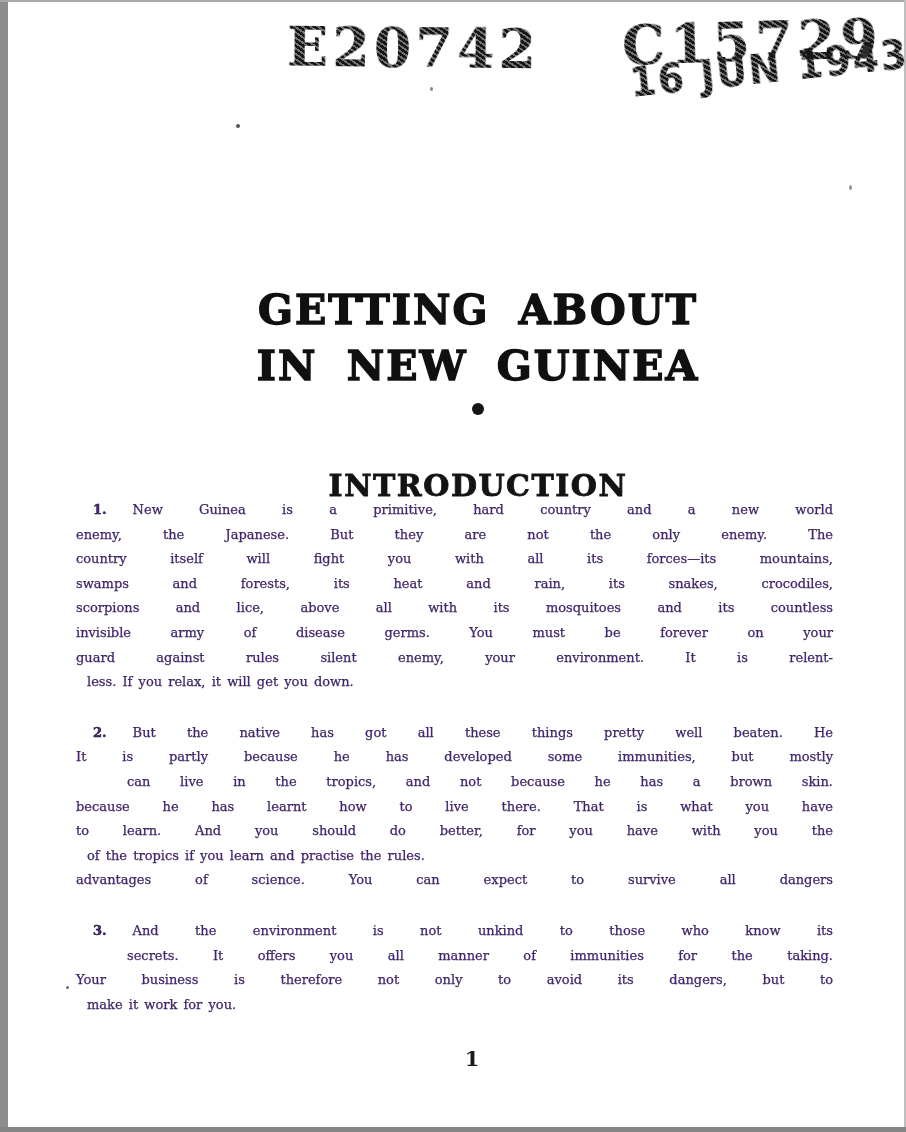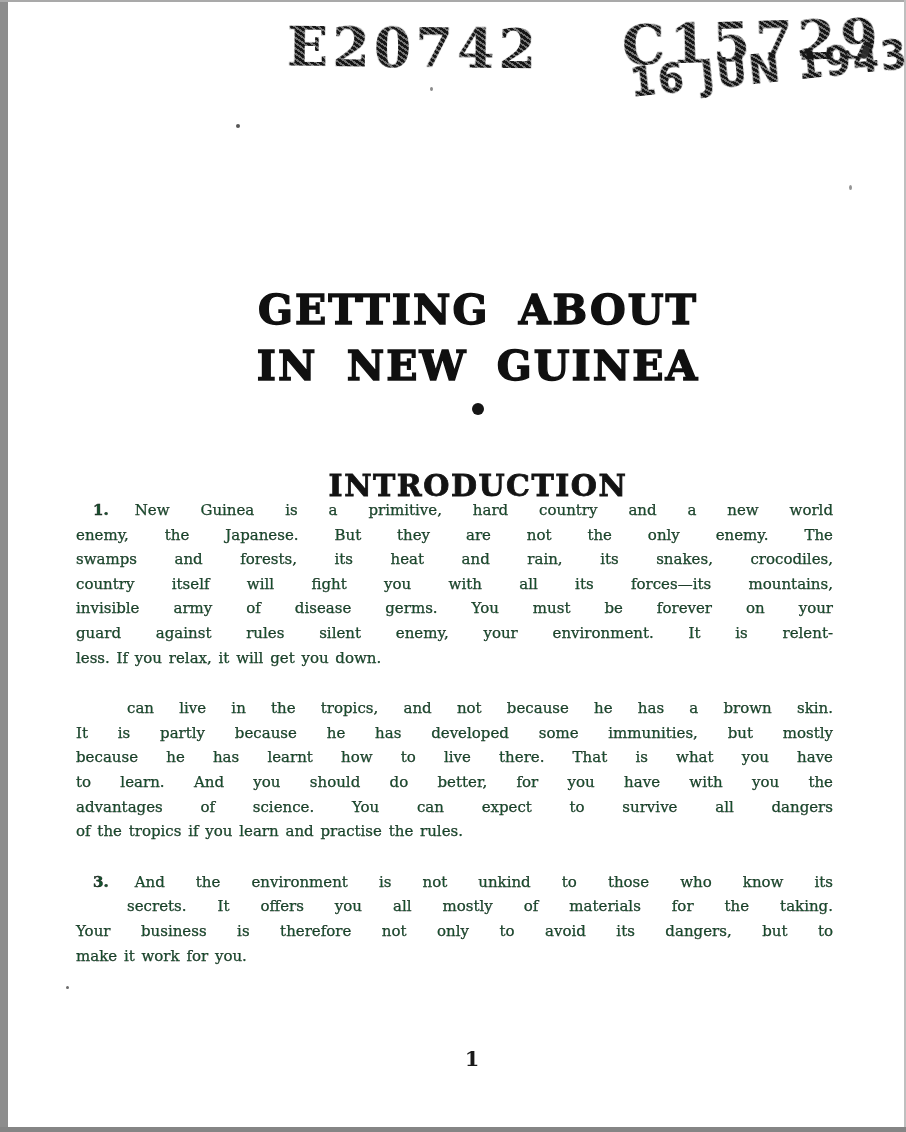--- a/index.html
+++ b/index.html
@@ -39,28 +39,28 @@
     border-radius:50%; background:#151515; }
   .intro-heading {
     position:absolute; left:25px; top:443px; width:906px; text-align:center;
     font-size:30px; font-weight:bold; letter-spacing:1.5px; word-spacing:4px;
     color:#131313; -webkit-text-stroke:0.8px #131313;
   }
 
   
   .body-text {
     position:absolute; left:76px; top:498px; width:757px;
-    font-size:15px; line-height:24.6px; color:#14532d;
+    font-size:13px; line-height:24.6px; color:#4c1d95;
     -webkit-text-stroke:0.25px #222222; word-spacing:2px;
   }
   .para { margin:0 0 26px 0; }
   .line { text-align:justify; text-align-last:justify; }
   .line.first  { padding-left:17px; }
   .line.second { padding-left:51px; }
-  .line.last   { text-align-last:left; }
+  .line.last   { text-align-last:left;margin-left:11px; }
   .pnum { font-weight:bold; margin-right:26px; -webkit-text-stroke:0.5px #1b1b1b; }
 
   .page-num {
     position:absolute; left:19px; top:1046px; width:906px; text-align:center;
     font-size:21px; font-weight:bold; color:#1a1a1a;
   }
 
   
   .speck { position:absolute; background:#2c2c2c; border-radius:50%; }
   .speck-1 { left:236px; top:124px; width:4px; height:4px; opacity:.8; }
@@ -91,39 +91,41 @@
 
   <div class="bullet-dot"></div>
 
   <h2 class="intro-heading">INTRODUCTION</h2>
 
   <div class="body-text">
 
     <div class="para">
       <div class="line first"><span class="pnum">1.</span><span>New Guinea is a primitive, hard country and a new world</span></div>
       <div class="line">enemy, the Japanese.  But they are not the only enemy.  The</div>
+      <div class="line">country itself will fight you with all its forces—its mountains,</div>
       <div class="line">swamps and forests, its heat and rain, its snakes, crocodiles,</div>
-      <div class="line">country itself will fight you with all its forces—its mountains,</div>
+      <div class="line">scorpions and lice, above all with its mosquitoes and its countless</div>
       <div class="line">invisible army of disease germs.  You must be forever on your</div>
       <div class="line">guard against rules silent enemy, your environment.  It is relent-</div>
       <div class="line last">less.  If you relax, it will get you down.</div>
     </div>
 
     <div class="para">
+      <div class="line first"><span class="pnum">2.</span><span>But the native has got all these things pretty well beaten.  He</span></div>
+      <div class="line">It is partly because he has developed some immunities, but mostly</div>
       <div class="line second">can live in the tropics, and not because he has a brown skin.</div>
-      <div class="line">It is partly because he has developed some immunities, but mostly</div>
       <div class="line">because he has learnt how to live there.  That is what you have</div>
       <div class="line">to learn.  And you should do better, for you have with you the</div>
+      <div class="line last">of the tropics if you learn and practise the rules.</div>
       <div class="line">advantages of science.  You can expect to survive all dangers</div>
-      <div class="line last">of the tropics if you learn and practise the rules.</div>
     </div>
 
     <div class="para">
       <div class="line first"><span class="pnum">3.</span><span>And the environment is not unkind to those who know its</span></div>
-      <div class="line second">secrets.  It offers you all mostly of materials for the taking.</div>
+      <div class="line second">secrets.  It offers you all manner of immunities for the taking.</div>
       <div class="line">Your business is therefore not only to avoid its dangers, but to</div>
       <div class="line last">make it work for you.</div>
     </div>
 
   </div>
 
   <div class="page-num">1</div>
 
   <div class="speck speck-1"></div>
   <div class="speck speck-2"></div>

